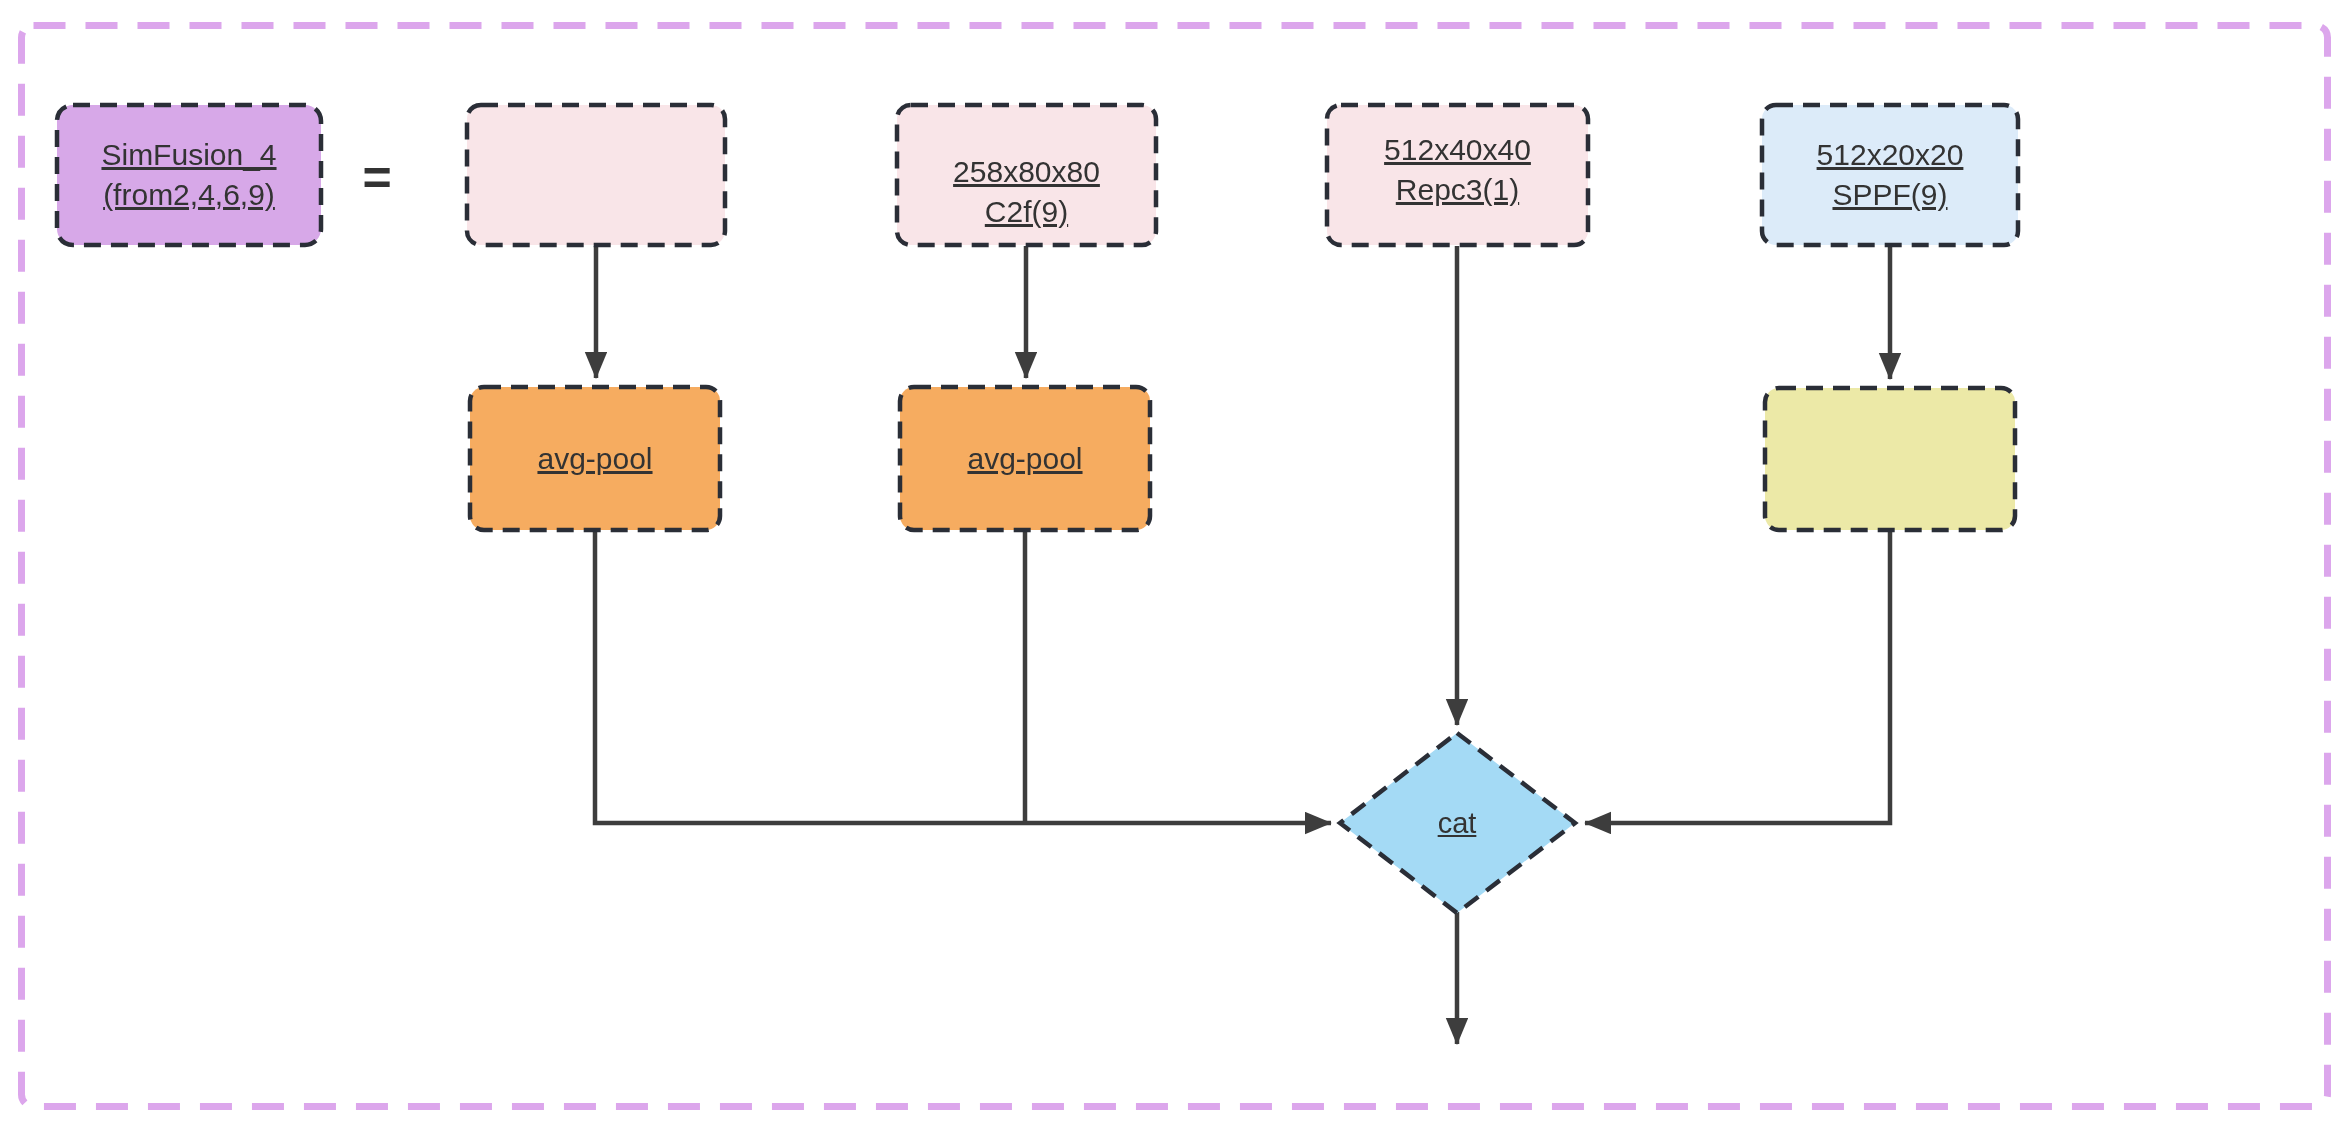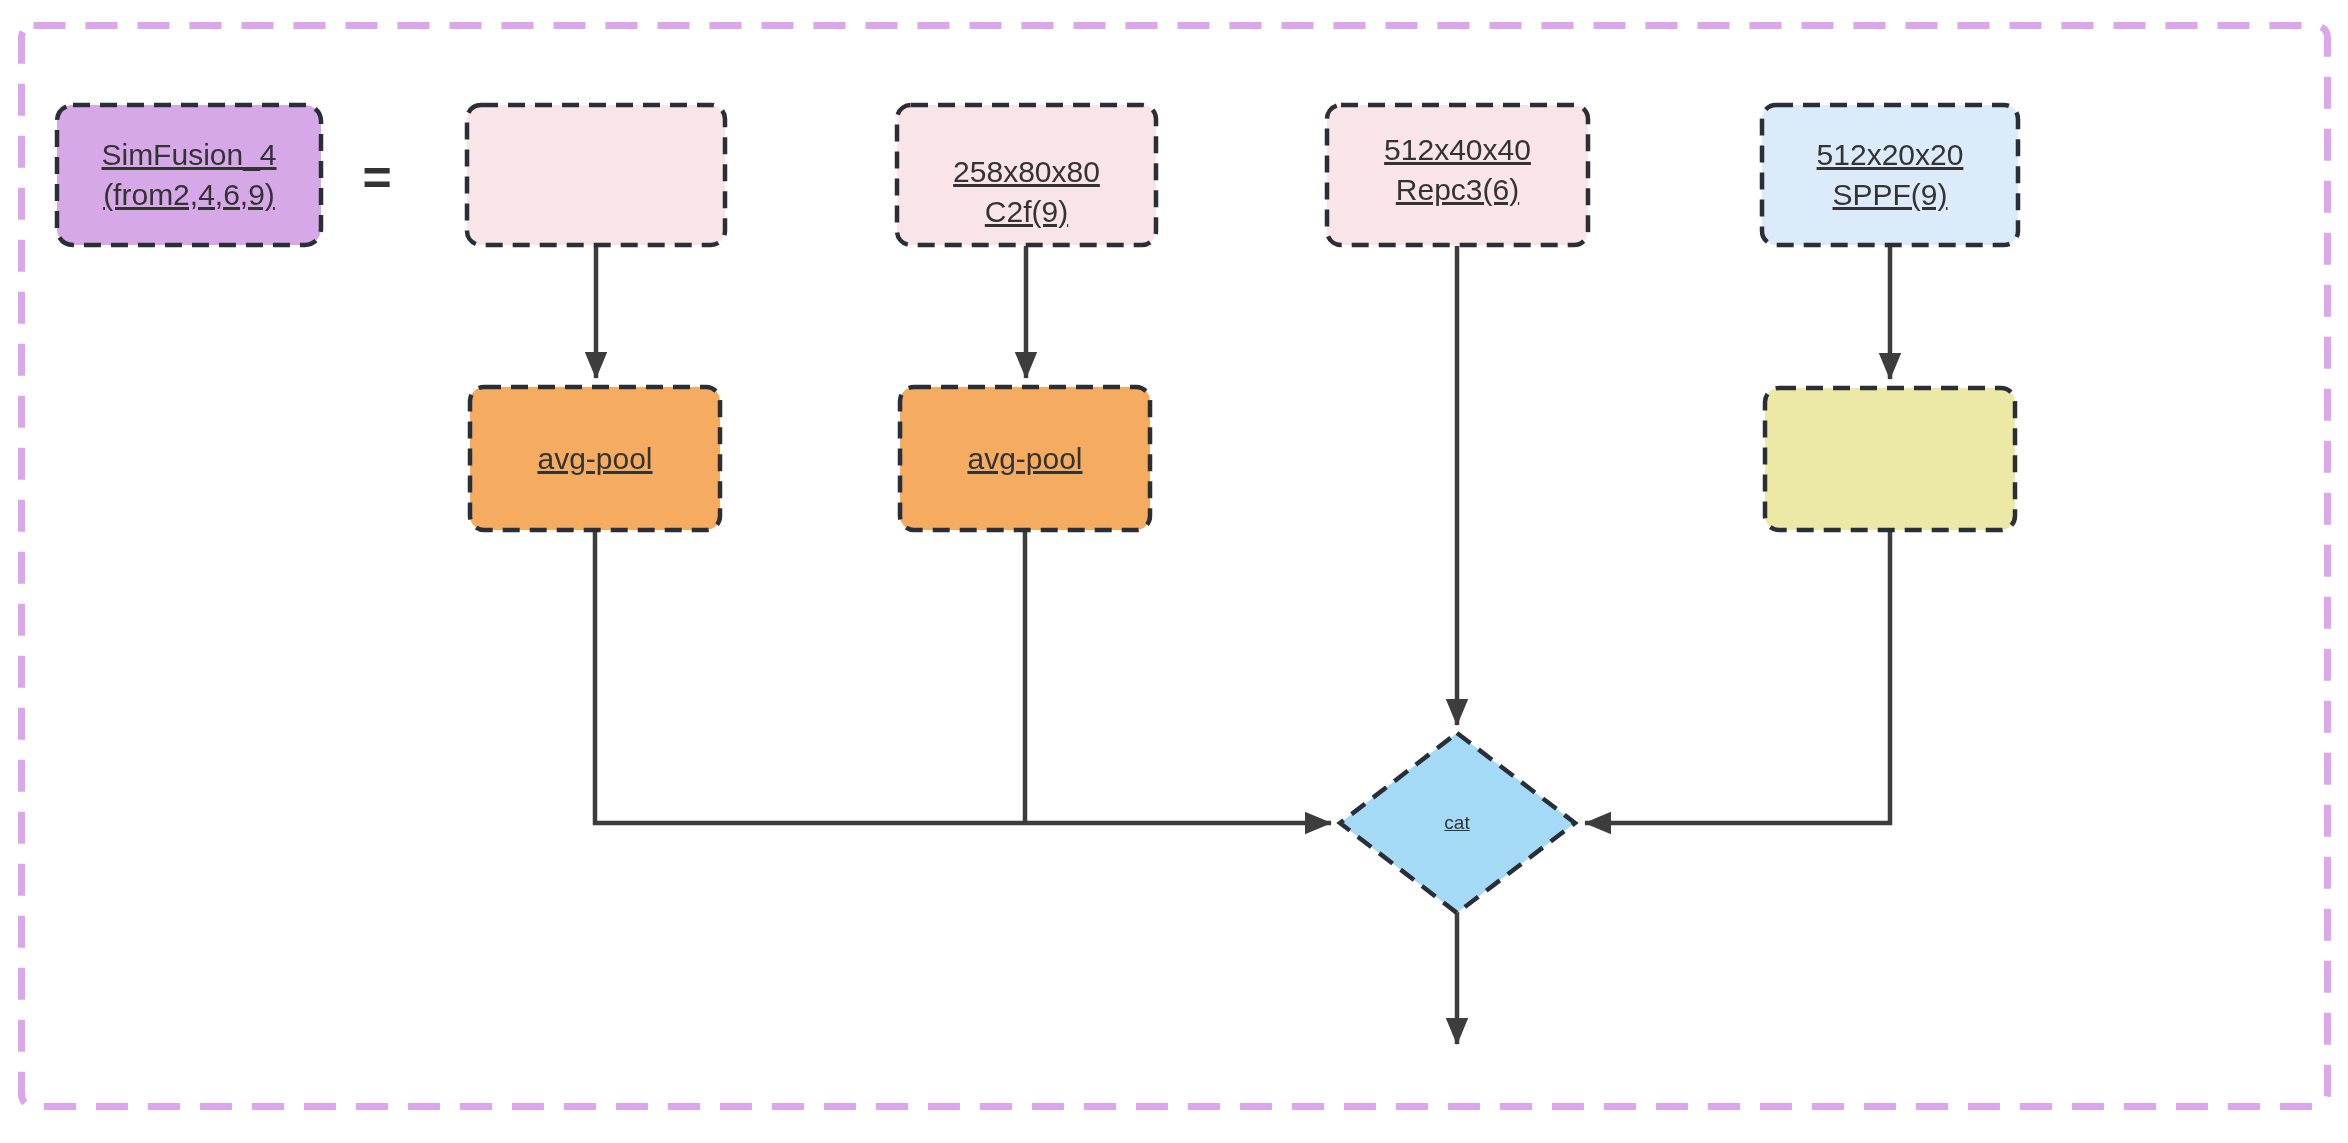--- a/index.html
+++ b/index.html
@@ -92,34 +92,34 @@
   <div class="equals" style="left:342px; top:150px; width:70px; height:56px;">=</div>
 
 
   <div class="label" style="left:897px; top:122px; width:259px; height:140px;text-align:center;">
     <span>258x80x80</span>
     <span>C2f(9)</span>
   </div>
 
   <div class="label" style="left:1327px; top:100px; width:261px; height:140px;">
     <span>512x40x40</span>
-    <span>Repc3(6)</span>
+    <span>Repc3(1)</span>
   </div>
 
   <div class="label" style="left:1762px; top:105px; width:256px; height:140px;">
     <span>512x20x20</span>
     <span>SPPF(9)</span>
   </div>
 
   <div class="label" style="left:470px; top:387px; width:250px; height:143px;">
     <span>avg-pool</span>
   </div>
 
   <div class="label" style="left:900px; top:387px; width:250px; height:143px;">
     <span>avg-pool</span>
   </div>
 
 
-  <div class="label" style="left:1397px; top:798px; width:120px; height:50px; font-size:19px;">
+  <div class="label" style="left:1397px; top:798px; width:120px; height:50px; font-size:29px;">
     <span>cat</span>
   </div>
 
 </div>
 
 </body></html>

